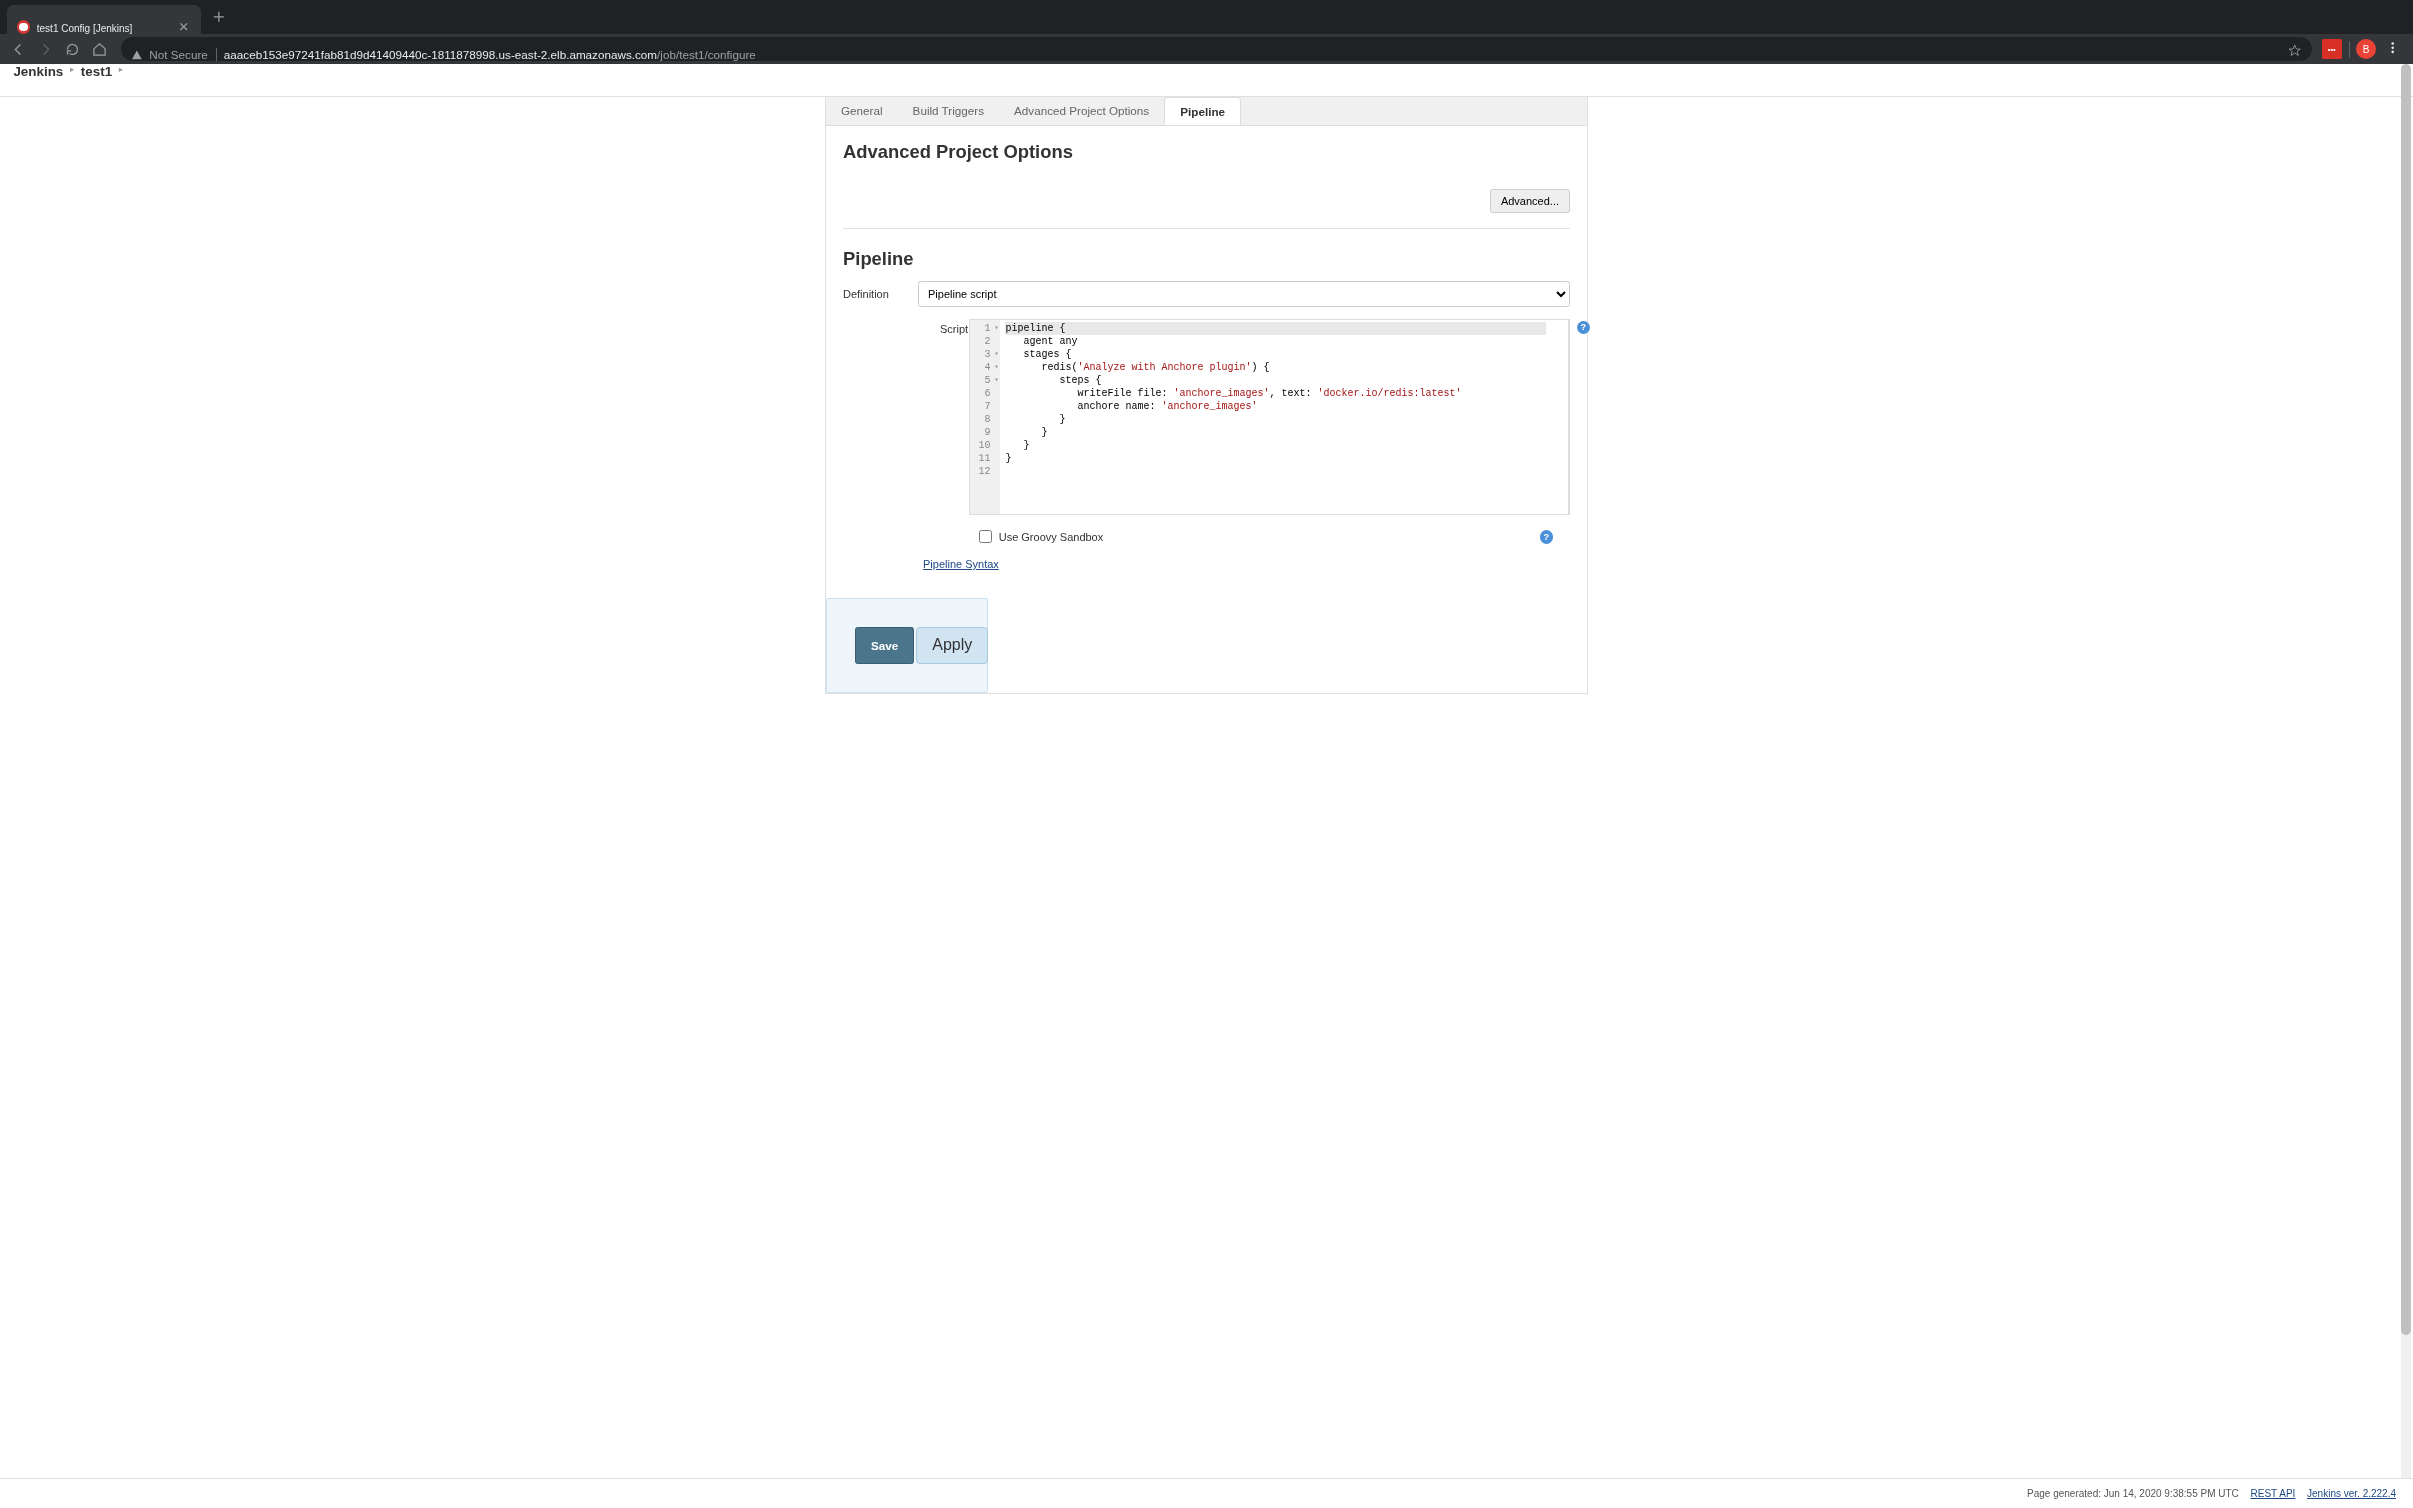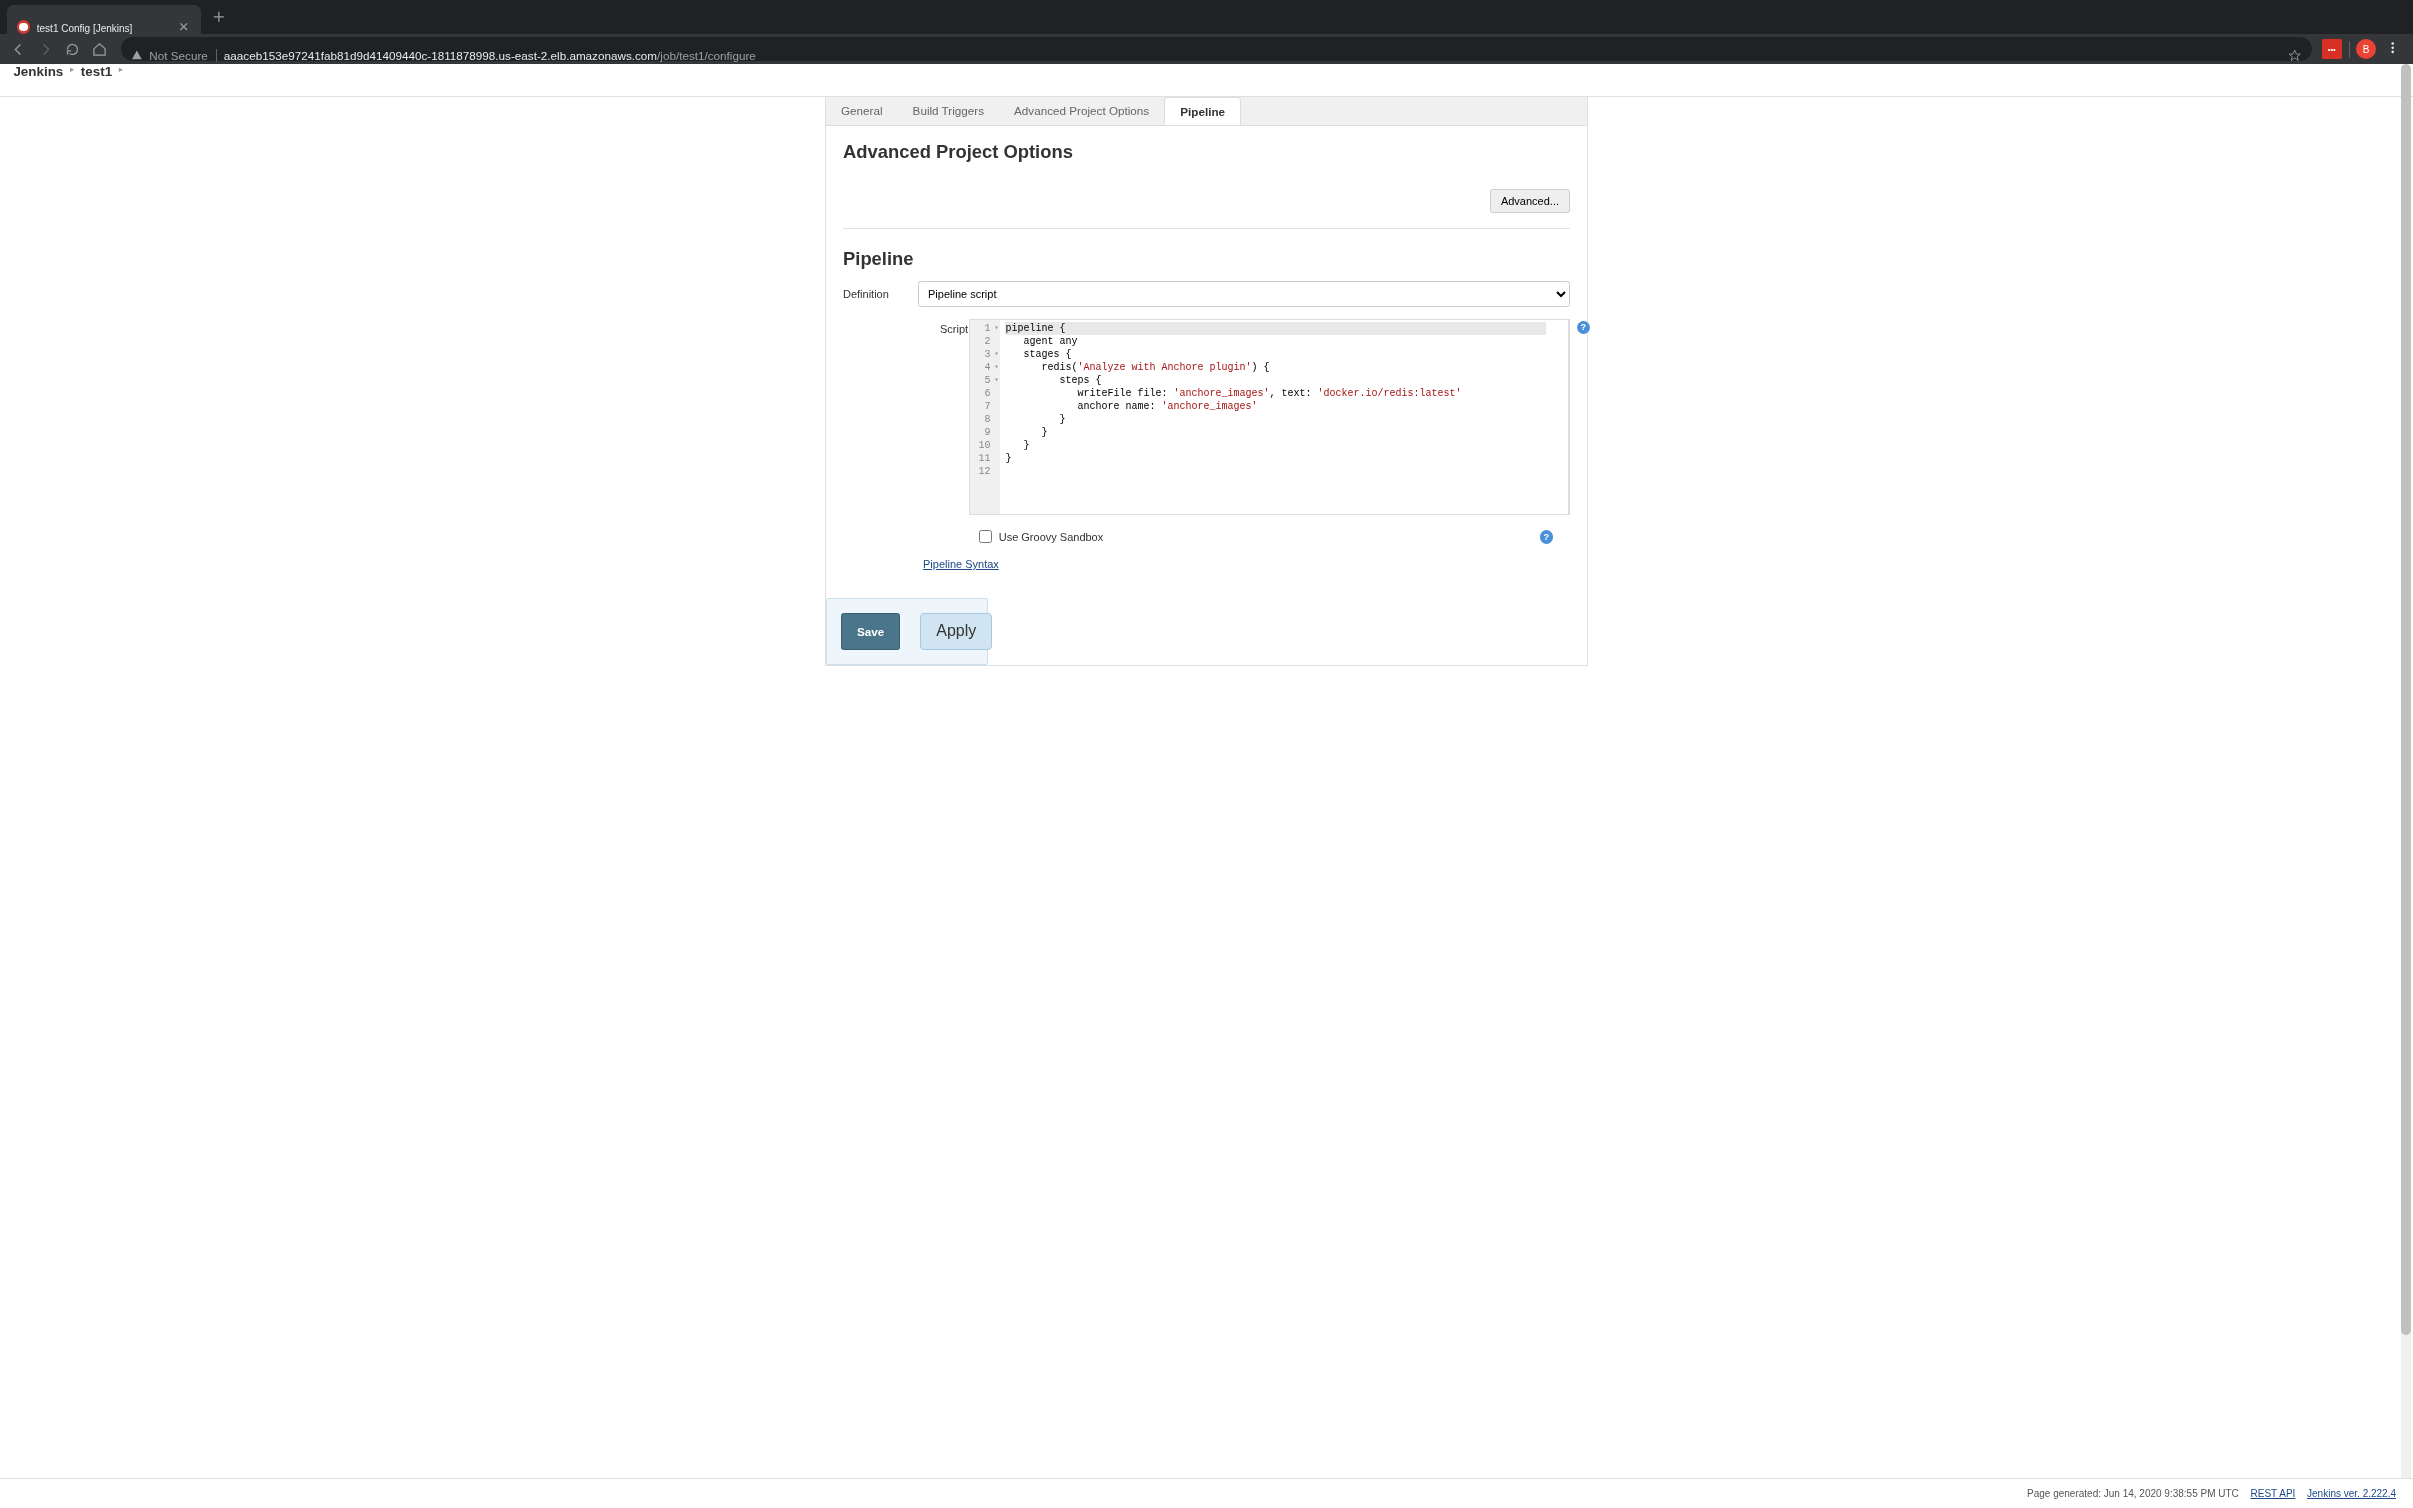--- a/index.html
+++ b/index.html
@@ -14,21 +14,21 @@
     .tab-title { flex: 1; font-size: 10px; color: #e8eaed; white-space: nowrap; overflow: hidden; }
     .tab-close { width: 13.4px; height: 13.4px; color: #9aa0a6; cursor: pointer; }
     .tab-close svg { width: 100%; height: 100%; }
     .new-tab { width: 23.5px; height: 23.5px; display: flex; align-items: center; justify-content: center; margin-left: 6.7px; color: #9aa0a6; cursor: pointer; }
     
     .nav-bar { display: flex; align-items: center; height: 30px; padding: 0 6.7px; gap: 3.4px; background: #35363a; }
     .nav-btn { width: 23.5px; height: 23.5px; display: flex; align-items: center; justify-content: center; color: #9aa0a6; cursor: pointer; border-radius: 50%; }
     .nav-btn.disabled { opacity: 0.4; }
     .nav-btn svg { width: 15px; height: 15px; }
     
-    .address-bar { flex: 1; display: flex; align-items: flex-start; background: #202124; border-radius: 13.4px; height: 23.5px; padding: 12px 10px; margin: 0 6.7px; gap: 6.7px; }
+    .address-bar { flex: 1; display: flex; align-items: flex-end; background: #202124; border-radius: 13.4px; height: 23.5px; padding: 0 10px; margin: 0 6.7px; gap: 6.7px; }
     .security-icon { color: #9aa0a6; display: flex; align-items: center; }
     .security-icon svg { width: 11.7px; height: 11.7px; }
     .not-secure { color: #9aa0a6; font-size: 11.7px; border-right: 0.8px solid #5f6368; padding-right: 8.4px; }
     .url-text { color: #9aa0a6; font-size: 11.7px; flex: 1; white-space: nowrap; overflow: hidden; }
     .url-host { color: #e8eaed; }
     .star-icon { color: #9aa0a6; cursor: pointer; }
     .star-icon svg { width: 13.4px; height: 13.4px; }
     
     .extension-icon { width: 20px; height: 20px; background: #d93025; border-radius: 1.7px; display: flex; align-items: center; justify-content: center; font-size: 7.5px; color: #fff; font-weight: bold; cursor: pointer; }
     .divider-v { width: 0.8px; height: 17px; background: #5f6368; margin: 0 3.4px; }
@@ -75,21 +75,21 @@
     .help-icon { width: 13.4px; height: 13.4px; background: #4a90d9; border-radius: 50%; color: #fff; display: flex; align-items: center; justify-content: center; font-size: 9.2px; font-weight: bold; cursor: pointer; position: absolute; right: -20px; top: 1.7px; }
     
     .sandbox-row { display: flex; align-items: center; margin-top: 15px; padding-left: 136px; position: relative; }
     .sandbox-row input { margin-right: 6.7px; }
     .sandbox-row label { font-size: 11px; color: #333; }
     .sandbox-row .help-icon { right: -3.4px; top: 0; }
     
     .syntax-link { margin-top: 13px; padding-left: 80px; }
     .syntax-link a { color: #204a87; text-decoration: underline; font-size: 11px; }
     
-    .actions-wrap { margin: 11.7px 0 0 0; border: 1.7px solid #c8e0f0; background: #eef5fb; padding: 14px; display: inline-flex; gap: 20px; border-radius: 1.7px; width: 162px; }
+    .actions-wrap { margin: 11.7px 0 0 0; border: 1.7px solid #c8e0f0; background: #eef5fb; padding: 28px; display: inline-flex; gap: 2px; border-radius: 1.7px; width: 162px; }
     .btn-save { background: #4b758b; color: #fff; border: 0.8px solid #3a5d70; padding: 8.4px 15px; font-size: 11.7px; font-weight: bold; border-radius: 2.5px; cursor: pointer; }
     .btn-apply { background: #d1e4f1; color: #333; border: 0.8px solid #a8c8df; padding: 8.4px 15px; font-size: 16px; border-radius: 4px; cursor: pointer; }
     
     .scrollbar-track { position: fixed; right: 1.7px; top: 64px; bottom: 0; width: 10px; background: #f0f0f0; border-radius: 5px; }
     .scrollbar-thumb { position: absolute; right: 0; width: 10px; background: #c0c0c0; border-radius: 5px; top: 0; height: 88%; }
     
     .footer { position: fixed; bottom: 0; left: 0; right: 0; height: 30px; background: #fff; border-top: 0.8px solid #e0e0e0; display: flex; align-items: center; justify-content: flex-end; padding: 0 17px; gap: 11.7px; font-size: 10px; color: #555; }
     .footer a { color: #204a87; text-decoration: underline; cursor: pointer; }
   </style>
 </head>

